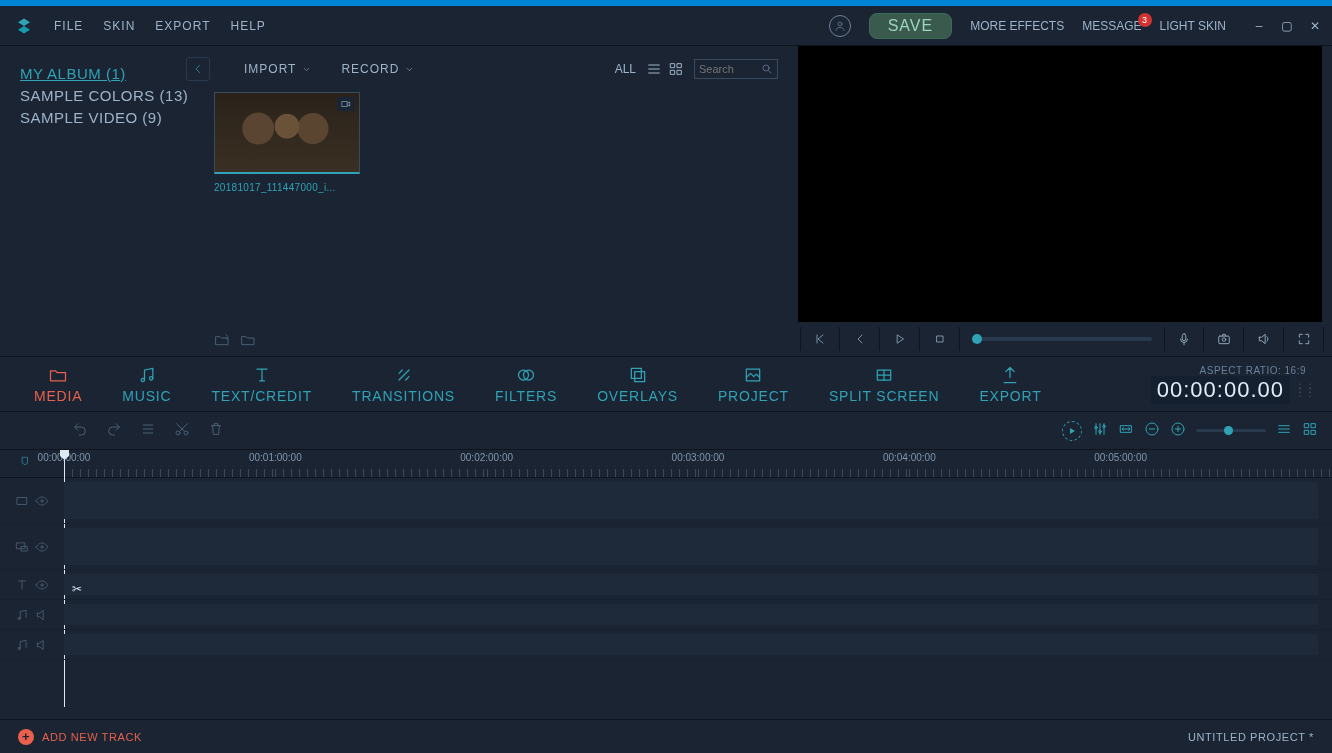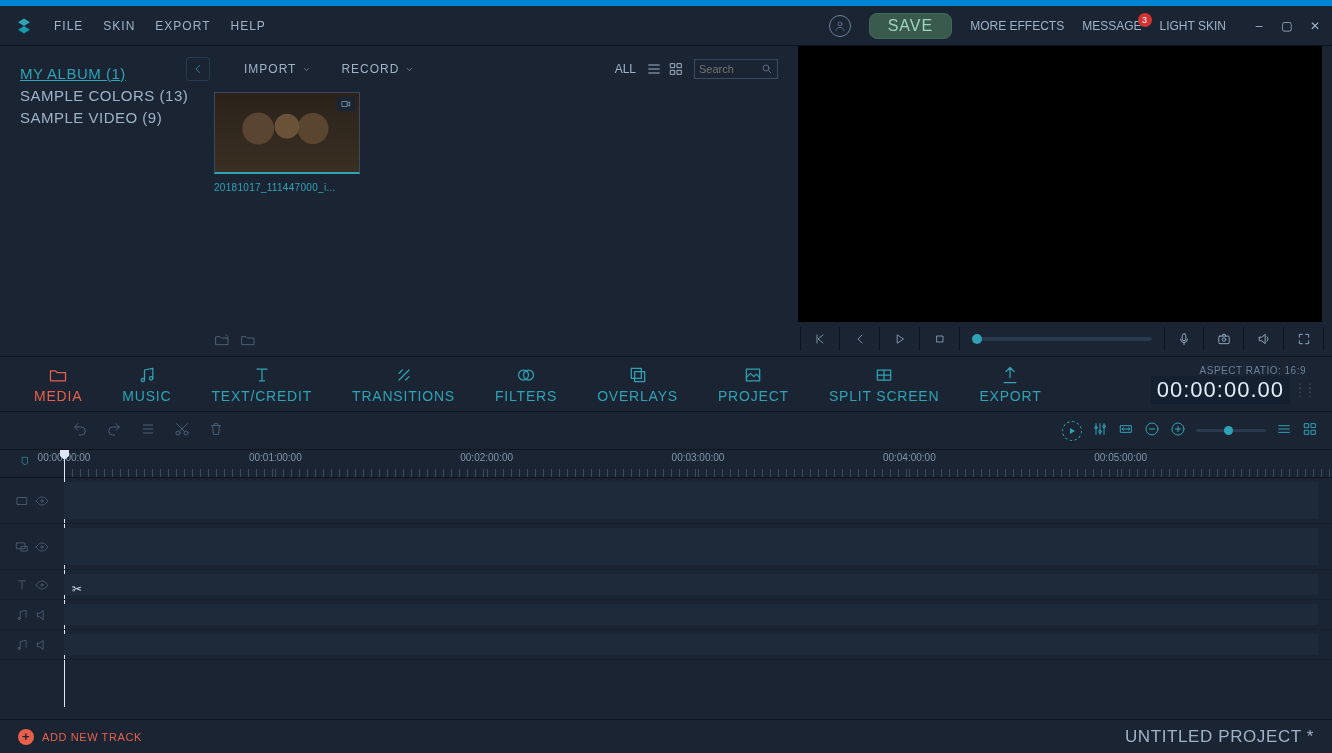--- a/index.html
+++ b/index.html
@@ -99,21 +99,21 @@
 .track.sm { height:30px; }
 .track-head { width:64px; display:flex; align-items:center; justify-content:center; gap:6px; color:#4a5e74; }
 .track-head svg { width:14px; height:14px; }
 .track-body { flex:1; background:#1e2a3a; margin:4px 14px 4px 0; }
 .eye { width:14px; height:10px; }
 .scissors { position:absolute; left:72px; top:104px; color:#dfe8f2; }
 
 .footer { height:34px; display:flex; align-items:center; padding:0 18px; border-top:1px solid #0e1520; }
 .add-track { display:flex; align-items:center; gap:8px; color:#e8604c; cursor:pointer; letter-spacing:.6px; font-size:11px; }
 .add-track .plus { width:16px; height:16px; border-radius:50%; background:#e8604c; color:#1a2433; display:flex; align-items:center; justify-content:center; font-weight:bold; font-size:13px; line-height:1; }
-.footer-right { margin-left:auto; color:#9fb3c8; letter-spacing:.6px; font-size:17px; }
+.footer-right { margin-left:auto; color:#9fb3c8; letter-spacing:.6px; font-size:11px; }
 
 svg { fill:none; stroke:currentColor; stroke-width:1.5; stroke-linecap:round; stroke-linejoin:round; }
 </style>
 </head>
 <body>
 
 <div class="app">
   <div class="top-accent"></div>
 
   <div class="menubar">

